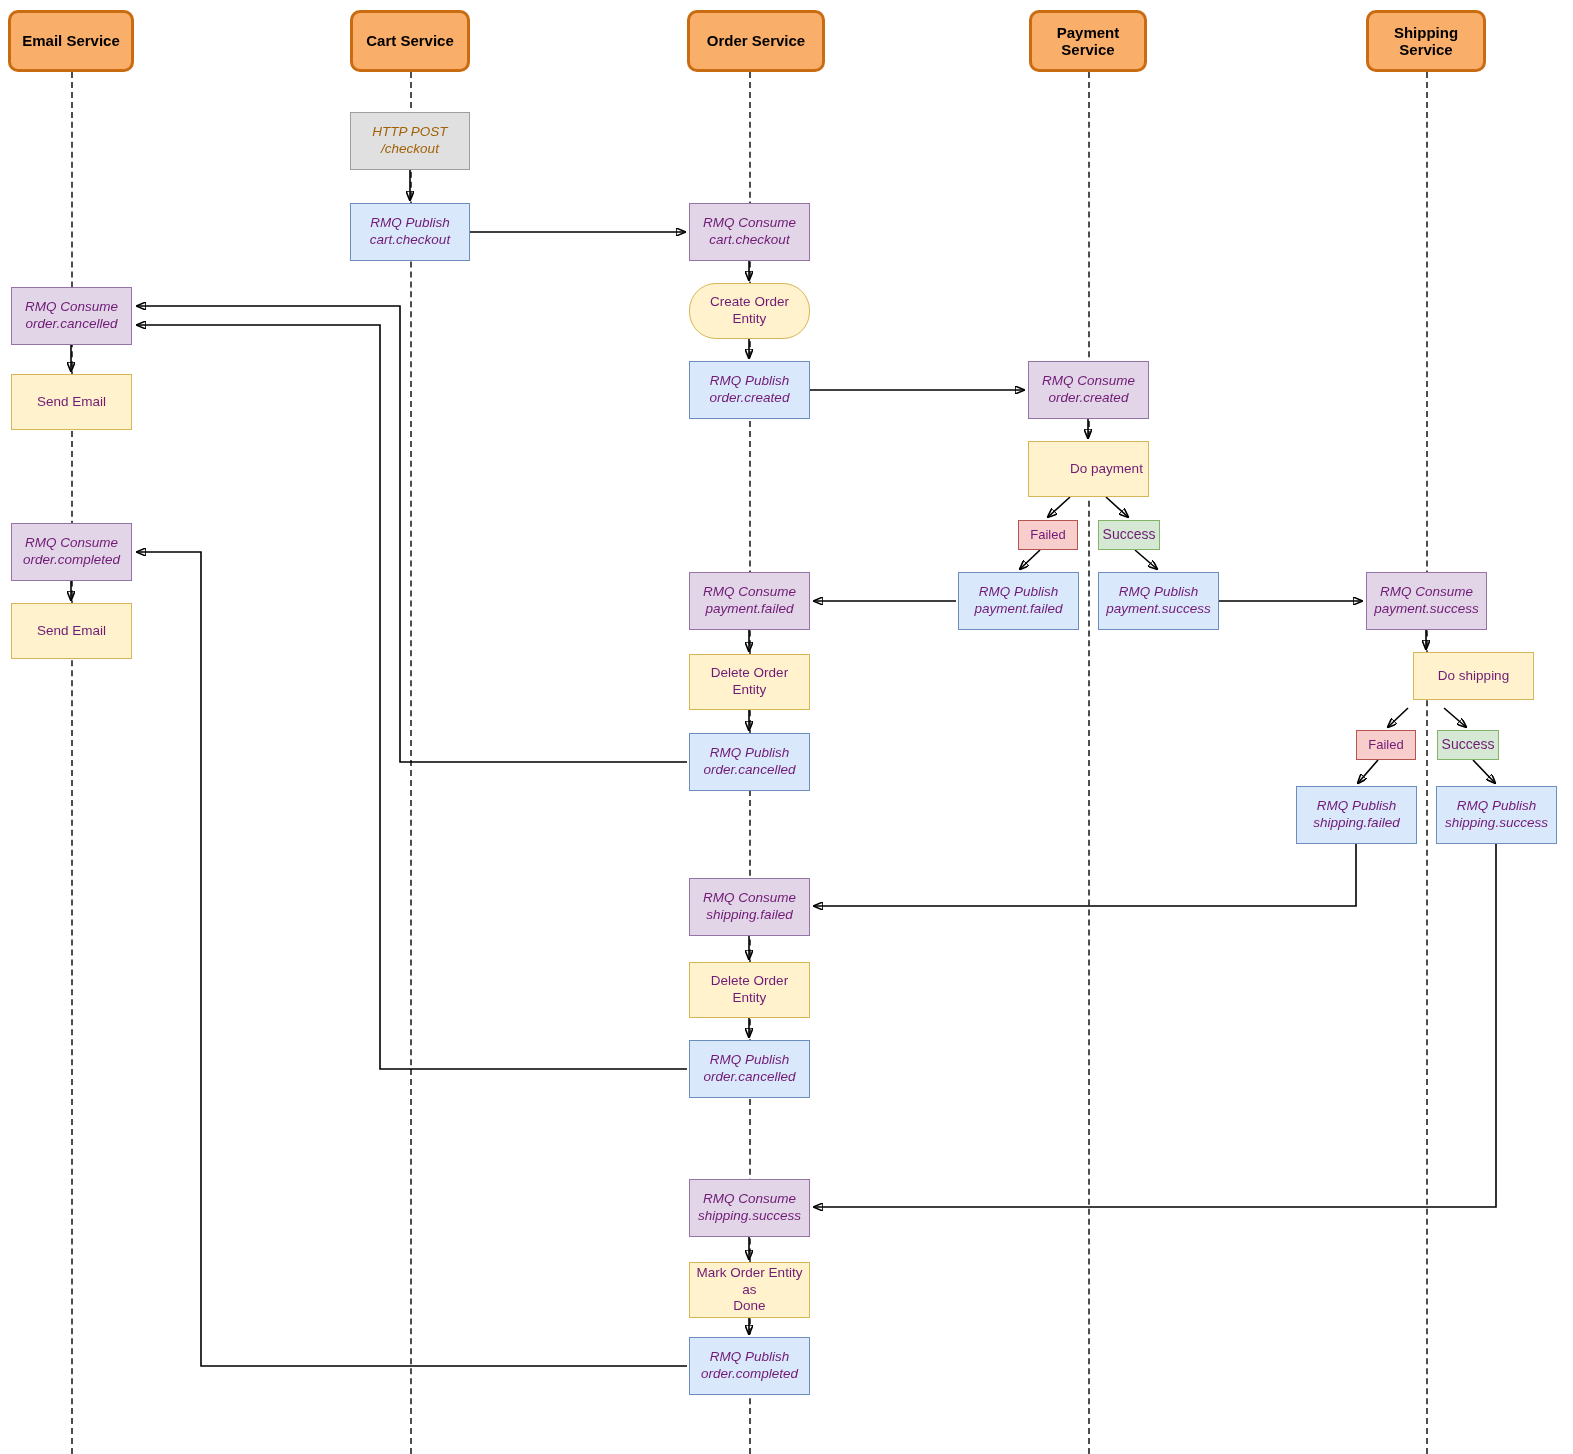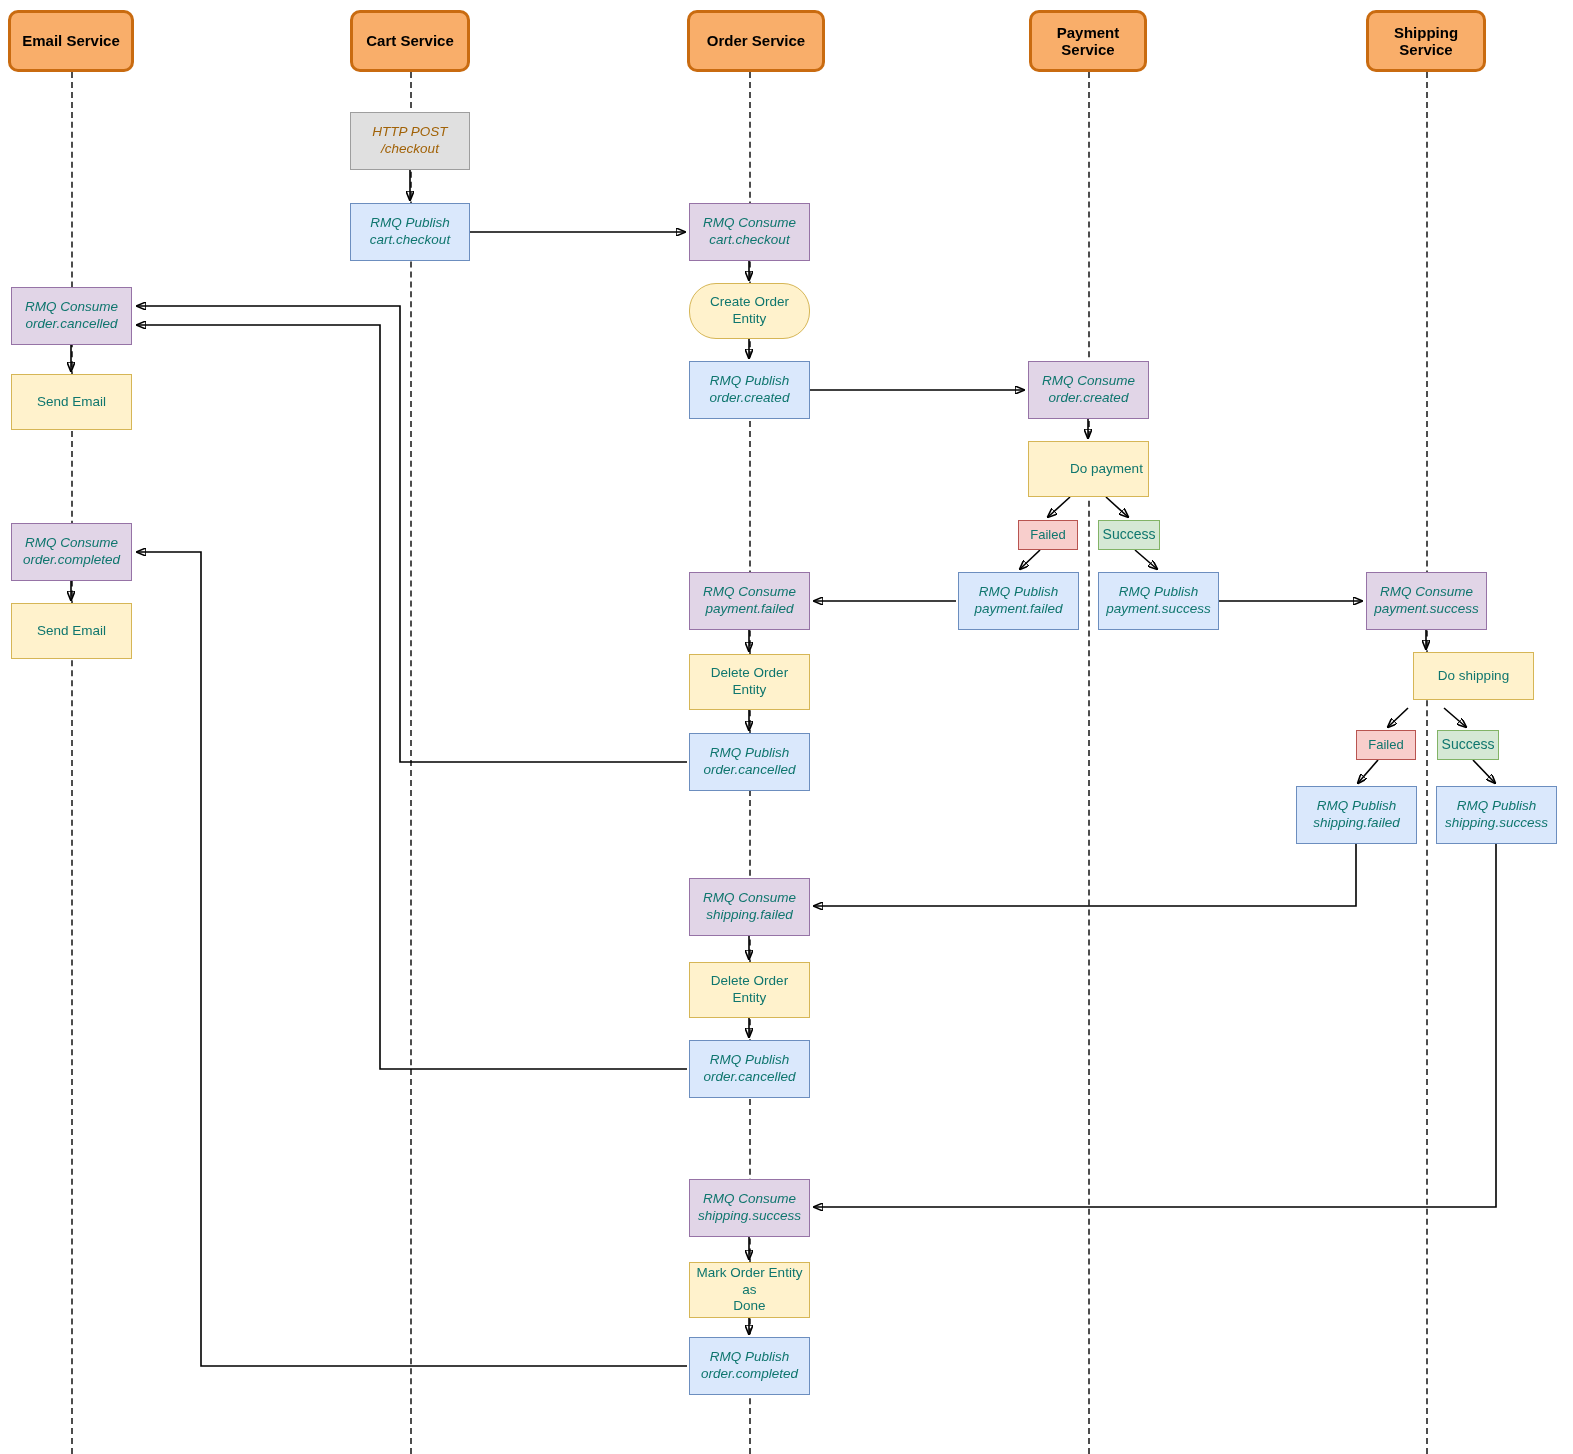--- a/index.html
+++ b/index.html
@@ -11,21 +11,21 @@
   .actor{
     position:absolute;box-sizing:border-box;
     background:#f9ae6a;border:3px solid #c96b10;border-radius:10px;
     display:flex;align-items:center;justify-content:center;text-align:center;
     font-weight:bold;font-size:15px;color:#000;line-height:1.15;z-index:5;
   }
 
   .node{
     position:absolute;box-sizing:border-box;
     display:flex;align-items:center;justify-content:center;text-align:center;
-    font-size:13.5px;line-height:1.25;color:#0f766e;z-index:4;
+    font-size:13.5px;line-height:1.25;color:#701a75;z-index:4;
     padding:2px 4px;white-space:pre-line;
   }
   .n-consume{background:#e1d5e7;border:1px solid #9673a6;font-style:italic;}
   .n-publish{background:#dae8fc;border:1px solid #6c8ebf;font-style:italic;}
   .n-action{background:#fff2cc;border:1px solid #d6b656;}
   .n-http{background:#e0e0e0;border:1px solid #9e9e9e;font-style:italic;color:#a16207;}
   .n-failed{background:#f8cecc;border:1px solid #b85450;font-size:13px;}
   .n-success{background:#d5e8d4;border:1px solid #82b366;font-size:14px;}
 
   svg.wires{position:absolute;left:0;top:0;width:1573px;height:1454px;z-index:3;pointer-events:none;}

